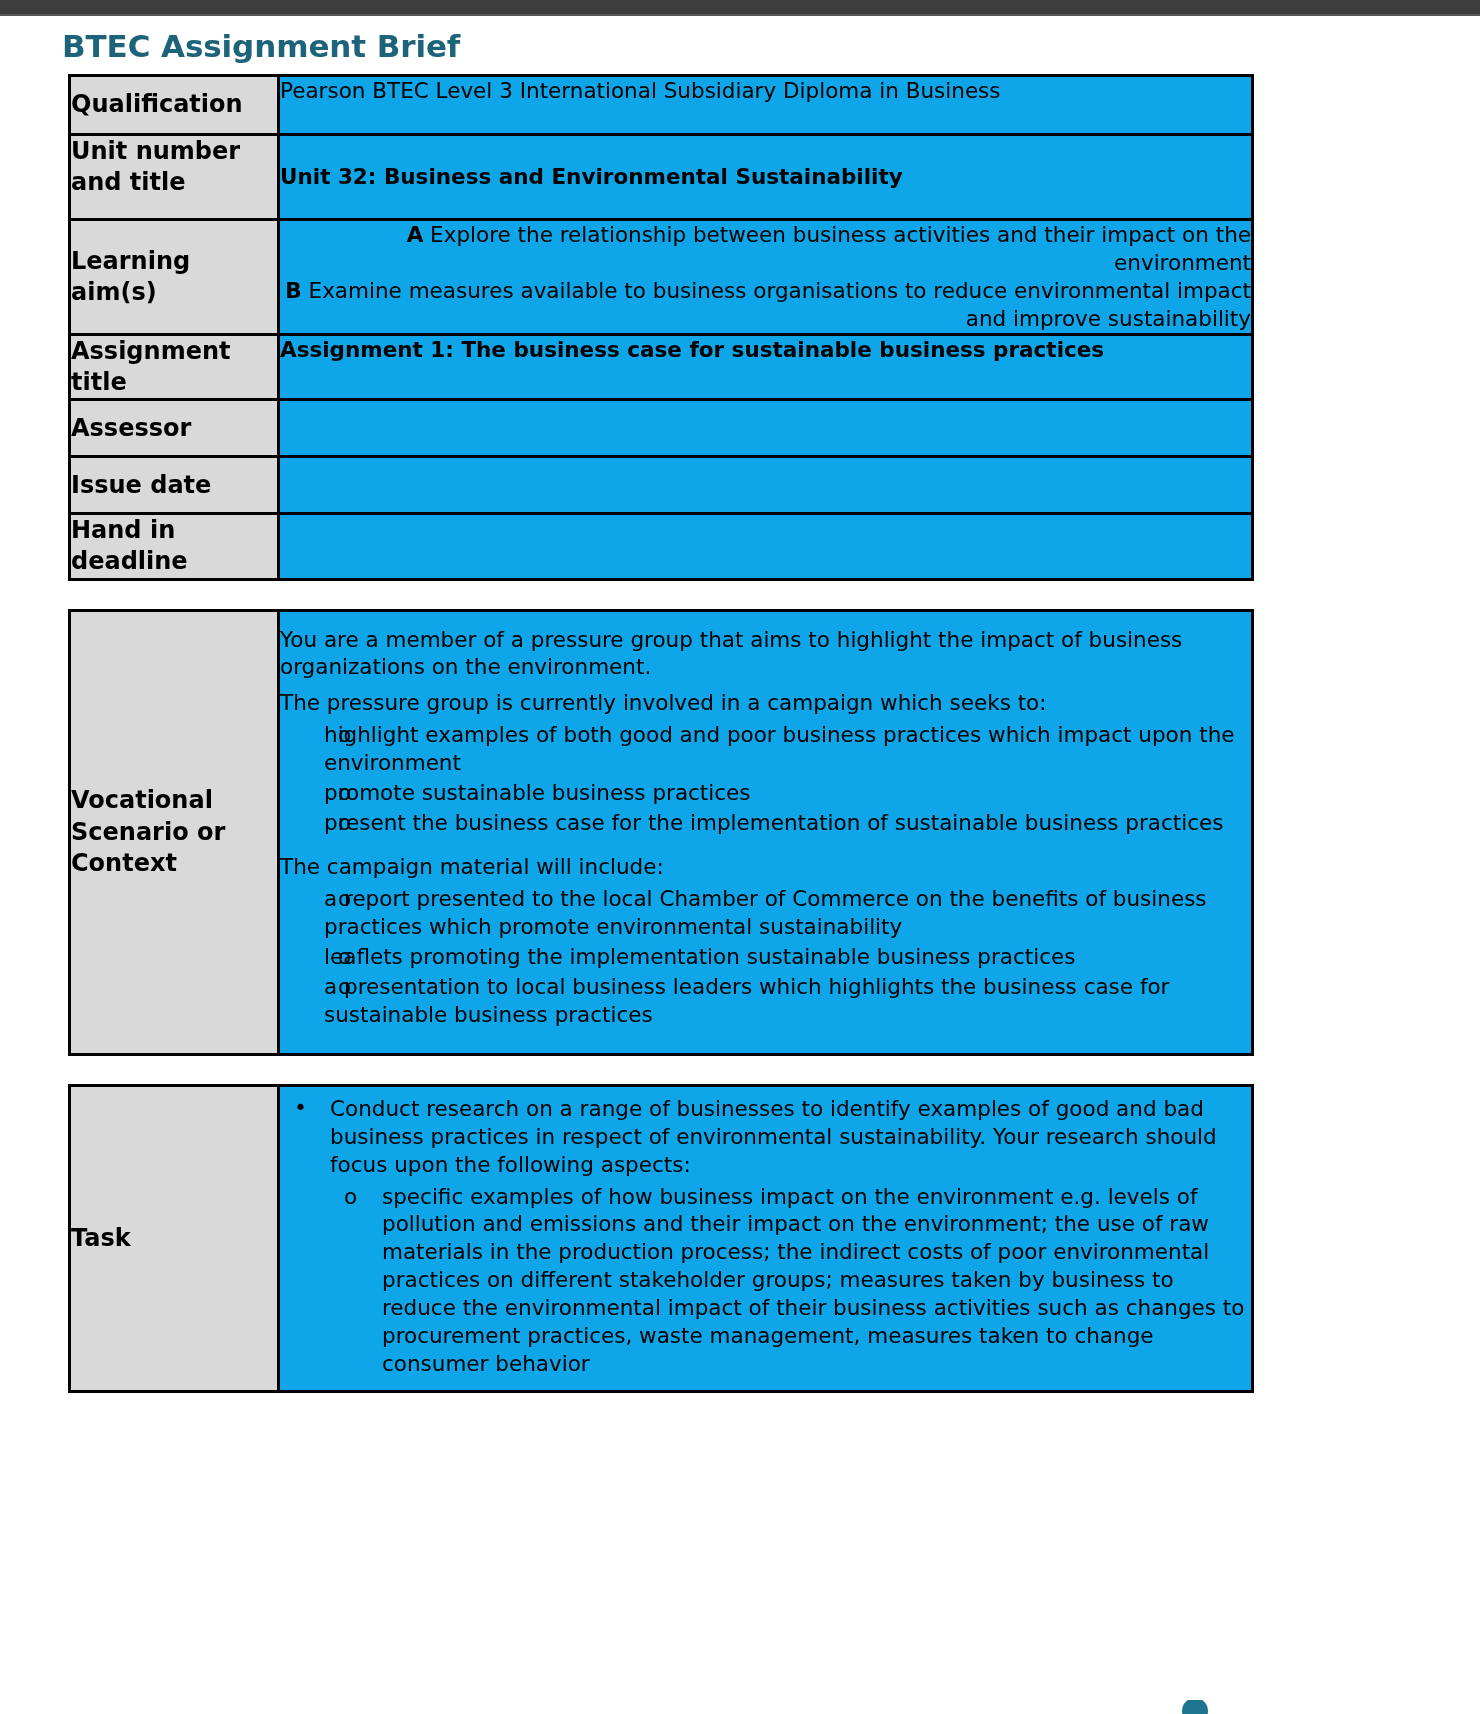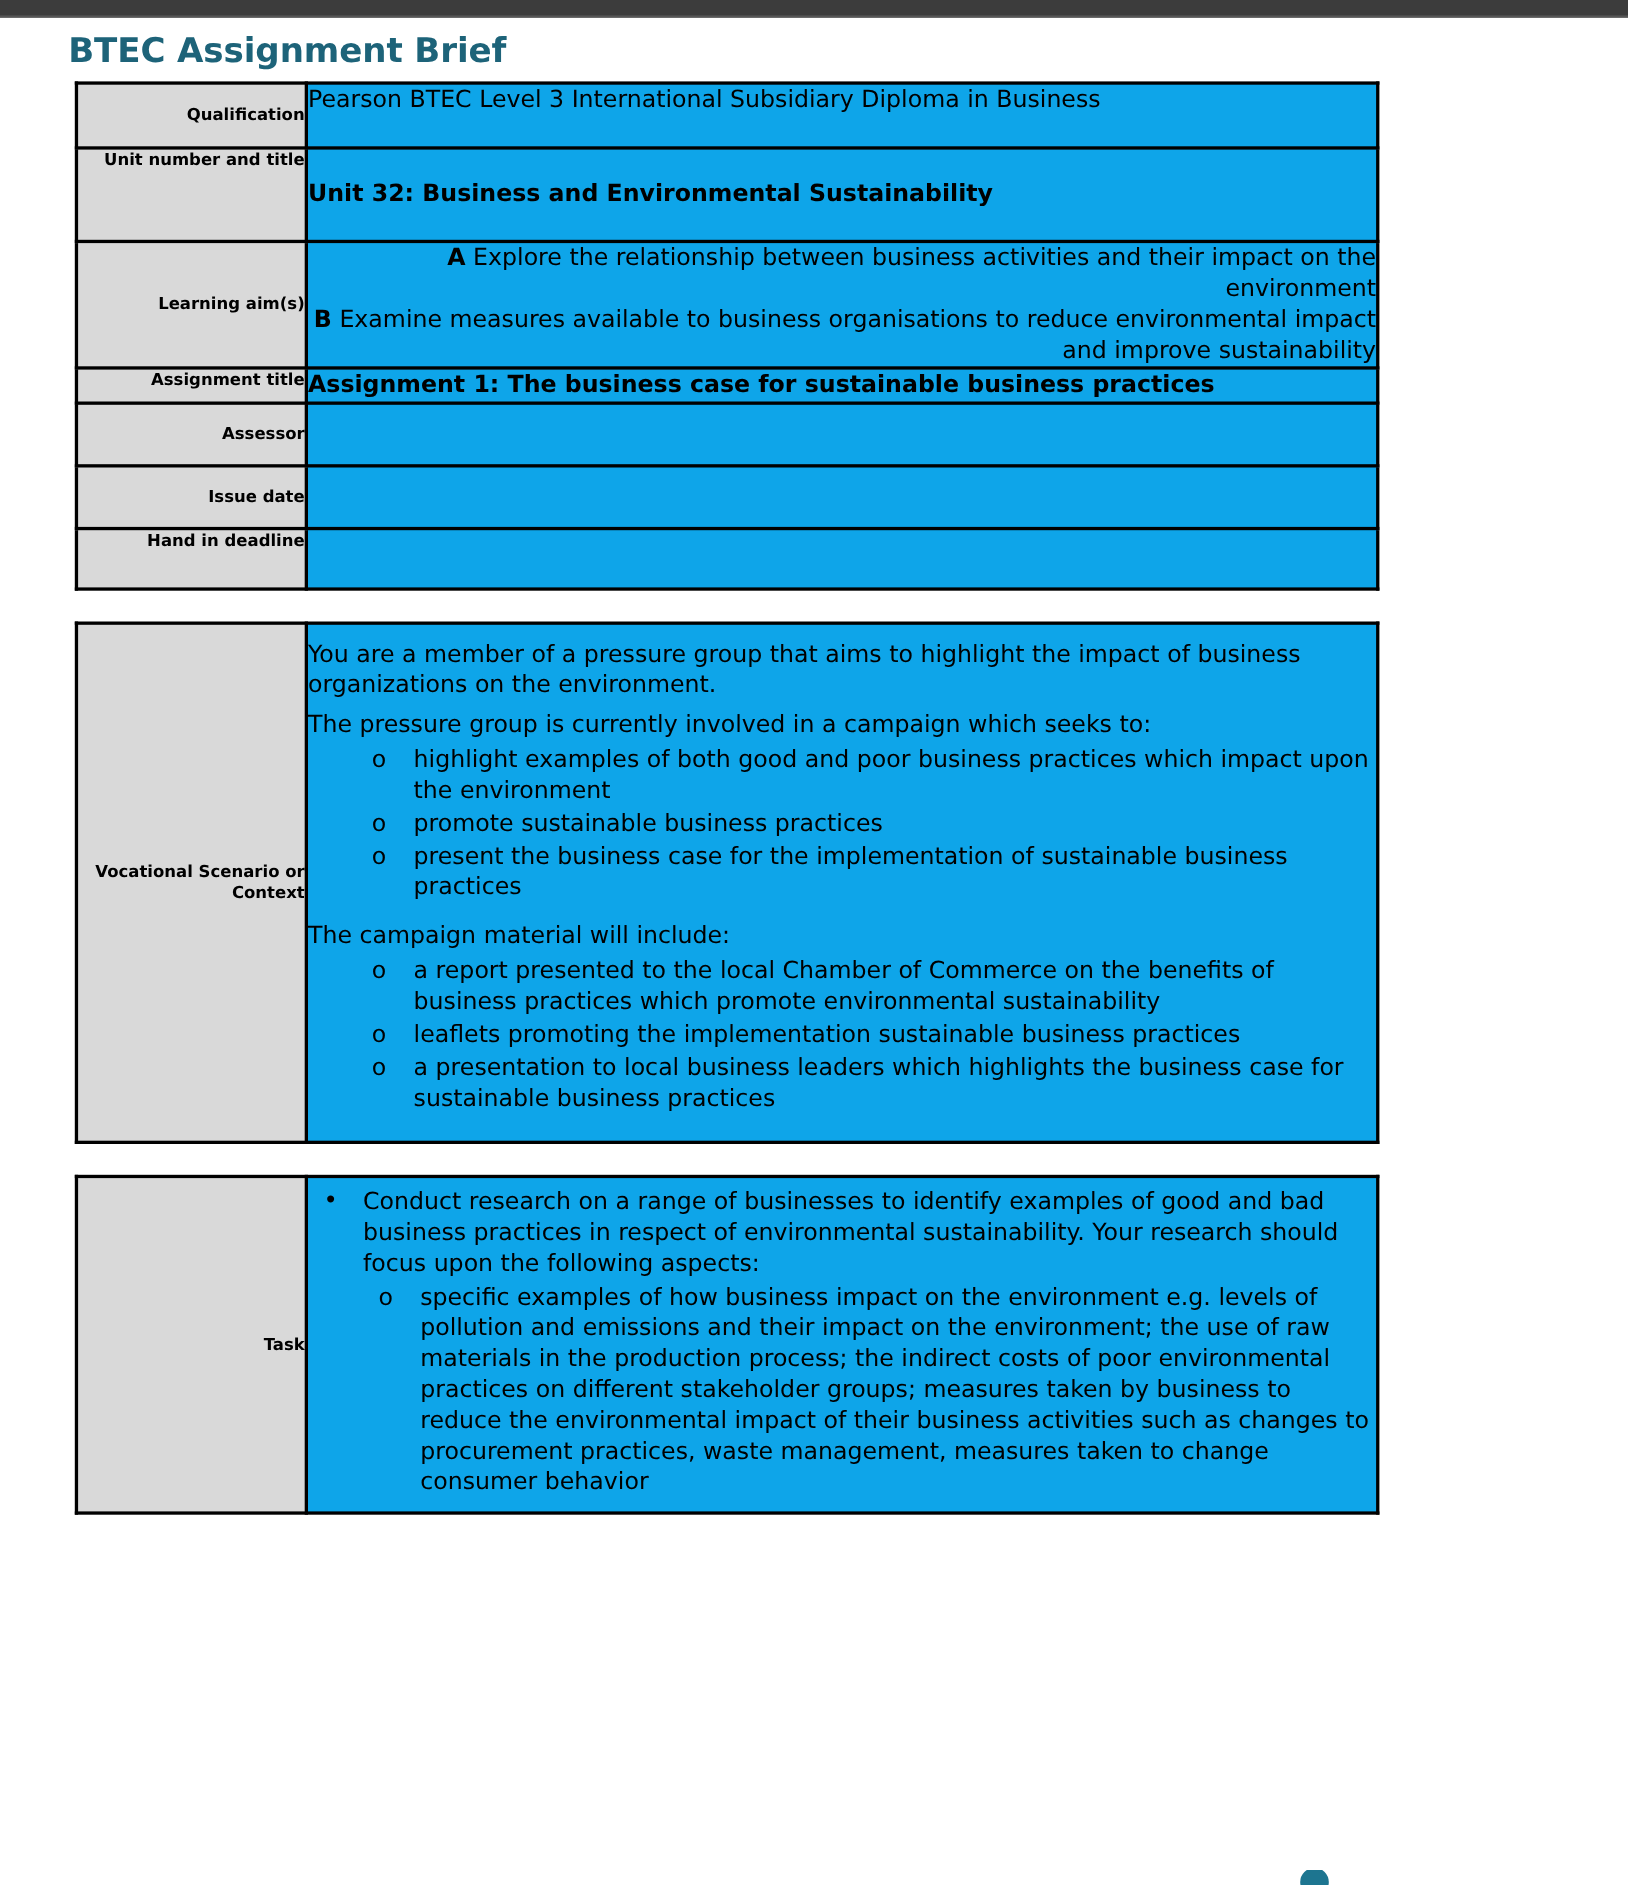--- a/index.html
+++ b/index.html
@@ -49,25 +49,24 @@
   }
   table.brief td {
     border: 3px solid #000000;
     vertical-align: top;
     padding: 0;
   }
   td.label {
     width: 206px;
     background: #d9d9d9;
     font-weight: bold;
-    font-size: 15px;
+    font-size: 24px;
     line-height: 1.30;
     padding: 10px 0 8px 14px;
     color: #000;
-    text-align: right;
   }
   td.value {
     background: #0ea5e9;
     font-size: 21.5px;
     line-height: 1.34;
     padding: 10px 14px 8px 14px;
     color: #000;
   }
   td.value.bold { font-weight: bold; margin-left: 39px; }
 
@@ -85,21 +84,21 @@
   }
   .para + .para { margin-top: 8px; }
 
   ul.circle-list, ul.disc-list {
     list-style: none;
     margin: 4px 0 6px 0;
     padding: 0;
   }
   ul.circle-list > li, ul.disc-list > li {
     position: relative;
-    padding-left: 96px;
+    padding-left: 44px;
     margin: 0 0 2px 0;
     line-height: 1.30;
   }
   ul.circle-list > li::before {
     content: "o";
     position: absolute;
     left: 58px;
     top: 0;
     font-size: 21.5px;
     line-height: 1.30;

